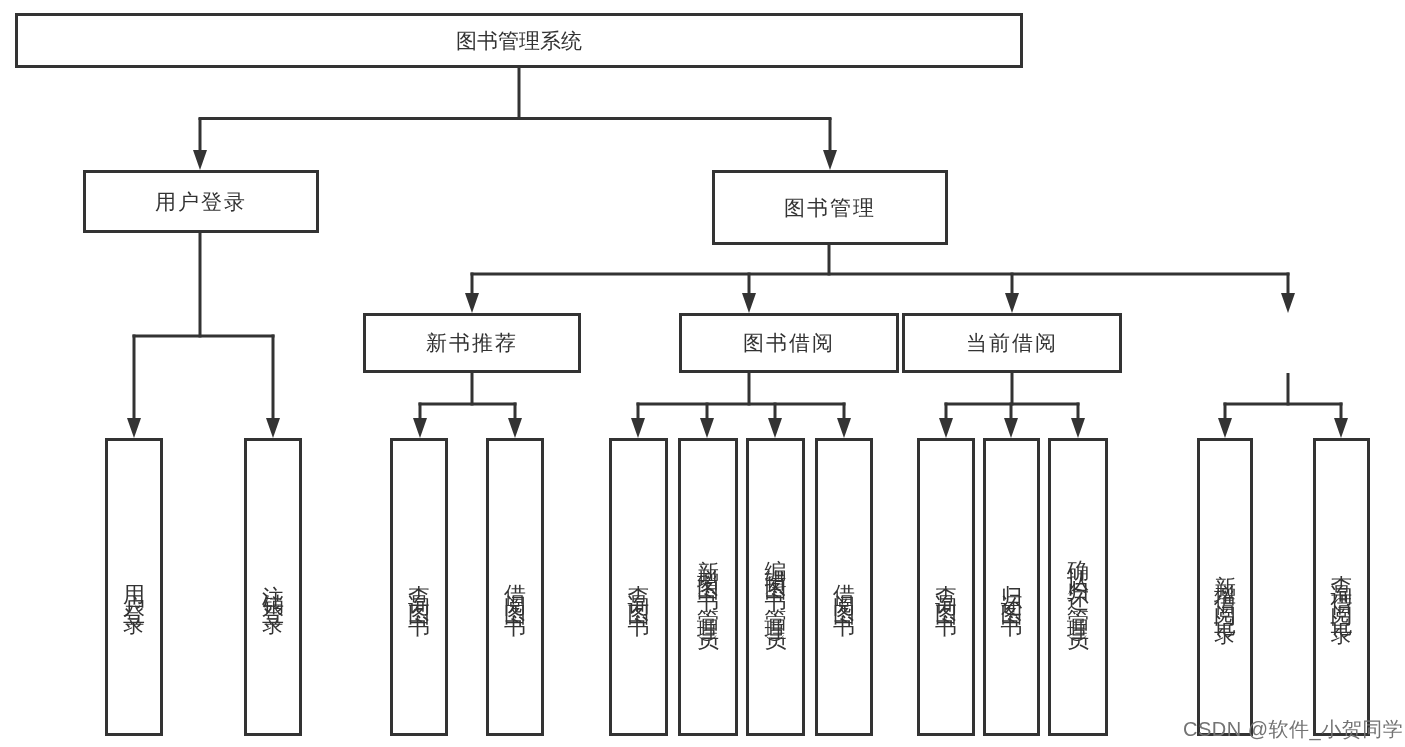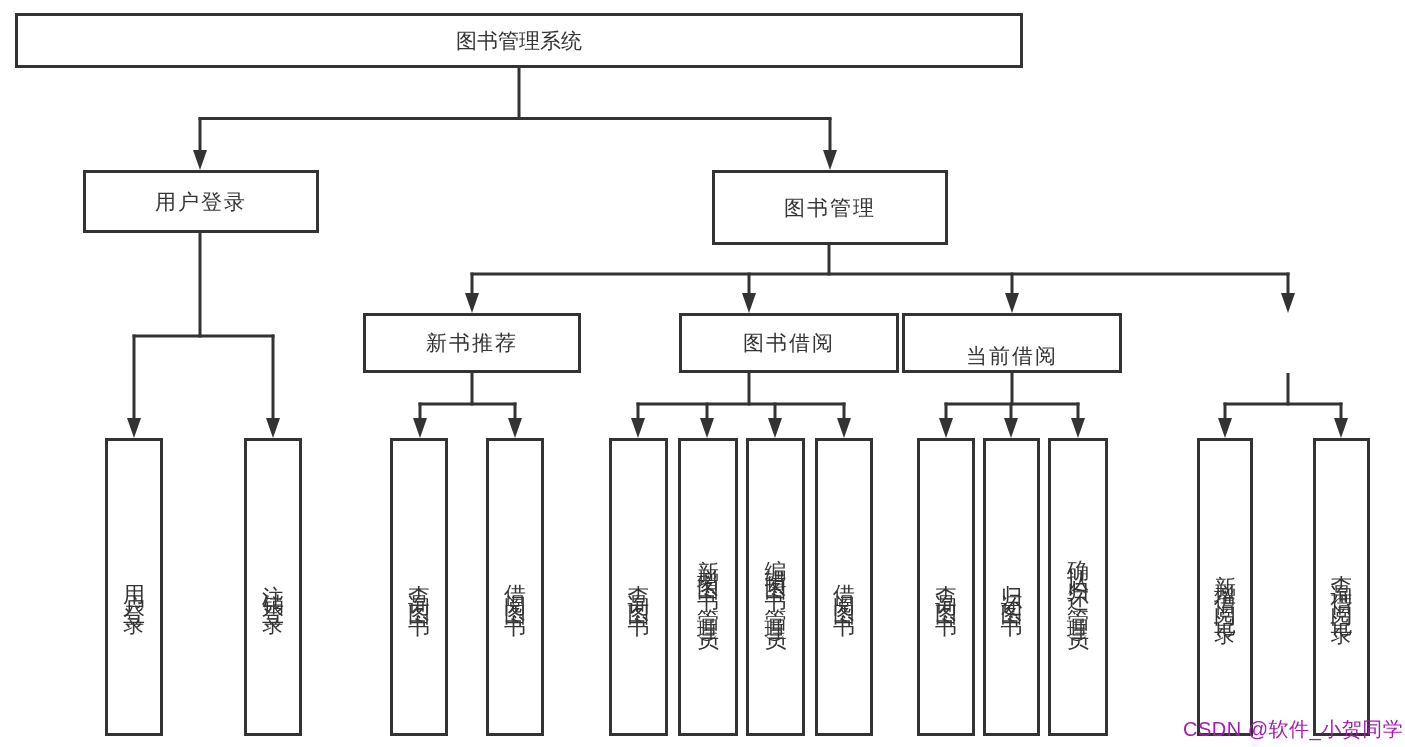--- a/index.html
+++ b/index.html
@@ -46,21 +46,21 @@
   .node.root {
     left: 15px; top: 13px; width: 1008px; height: 55px;
     font-size: 21px;
   }
   
   .n-user-login   { left: 83px;  top: 170px; width: 236px; height: 63px; }
   .n-book-mgmt    { left: 712px; top: 170px; width: 236px; height: 75px; }
   
   .n-new-book-rec { left: 363px;  top: 313px; width: 218px; height: 60px; }
   .n-book-borrow  { left: 639px;  top: 313px; width: 220px; height: 60px; margin-left: 40px; }
-  .n-cur-borrow   { left: 902px;  top: 313px; width: 220px; height: 60px; align-items: flex-end; }
+  .n-cur-borrow   { left: 902px;  top: 313px; width: 220px; height: 60px; }
   .n-borrow-rec   { left: 1178px; top: 313px; width: 220px; height: 60px; }
   
   .leaf { top: 438px; height: 298px; }
   .lf1  { left: 105px;  width: 58px; }
   .lf2  { left: 244px;  width: 58px; }
   .lf3  { left: 390px;  width: 58px; }
   .lf4  { left: 486px;  width: 58px; }
   .lf5  { left: 609px;  width: 59px; }
   .lf6  { left: 678px;  width: 60px; }
   .lf7  { left: 746px;  width: 59px; }
@@ -69,21 +69,21 @@
   .lf10 { left: 983px;  width: 57px; }
   .lf11 { left: 1048px; width: 60px; }
   .lf12 { left: 1197px; width: 56px; }
   .lf13 { left: 1313px; width: 57px; }
   .watermark {
     position: absolute;
     left: 1183px;
     top: 716px;
     width: 218px;
     font-size: 20px;
-    color: #a21caf;
+    color: #737373;
     white-space: nowrap;
     z-index: 5;
     letter-spacing: 0.5px;
   }
 </style>
 </head>
 <body>
 
 <div class="canvas">
 

